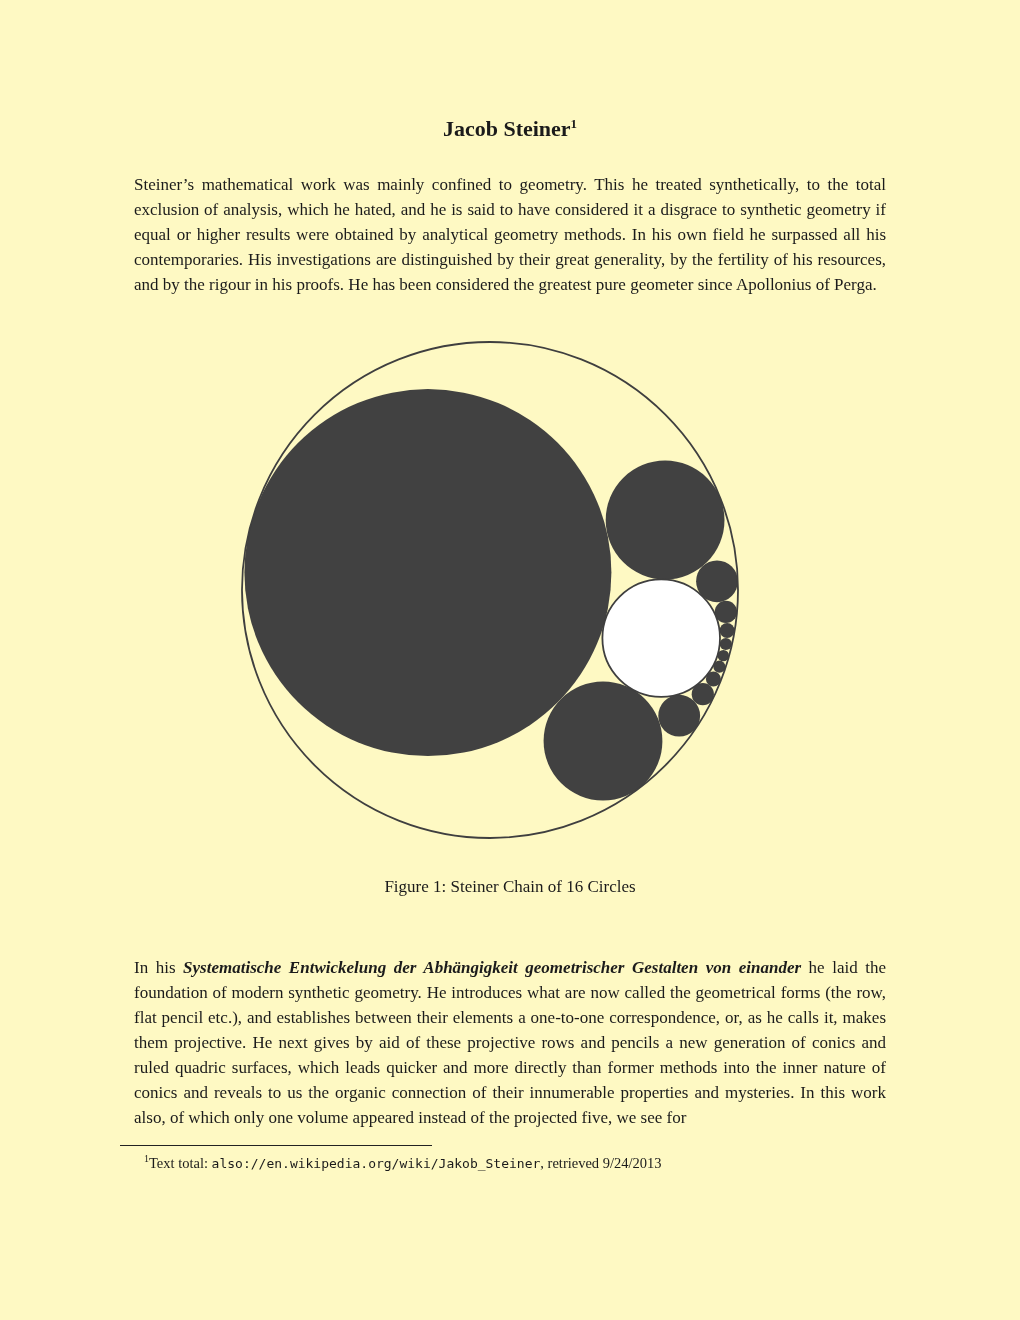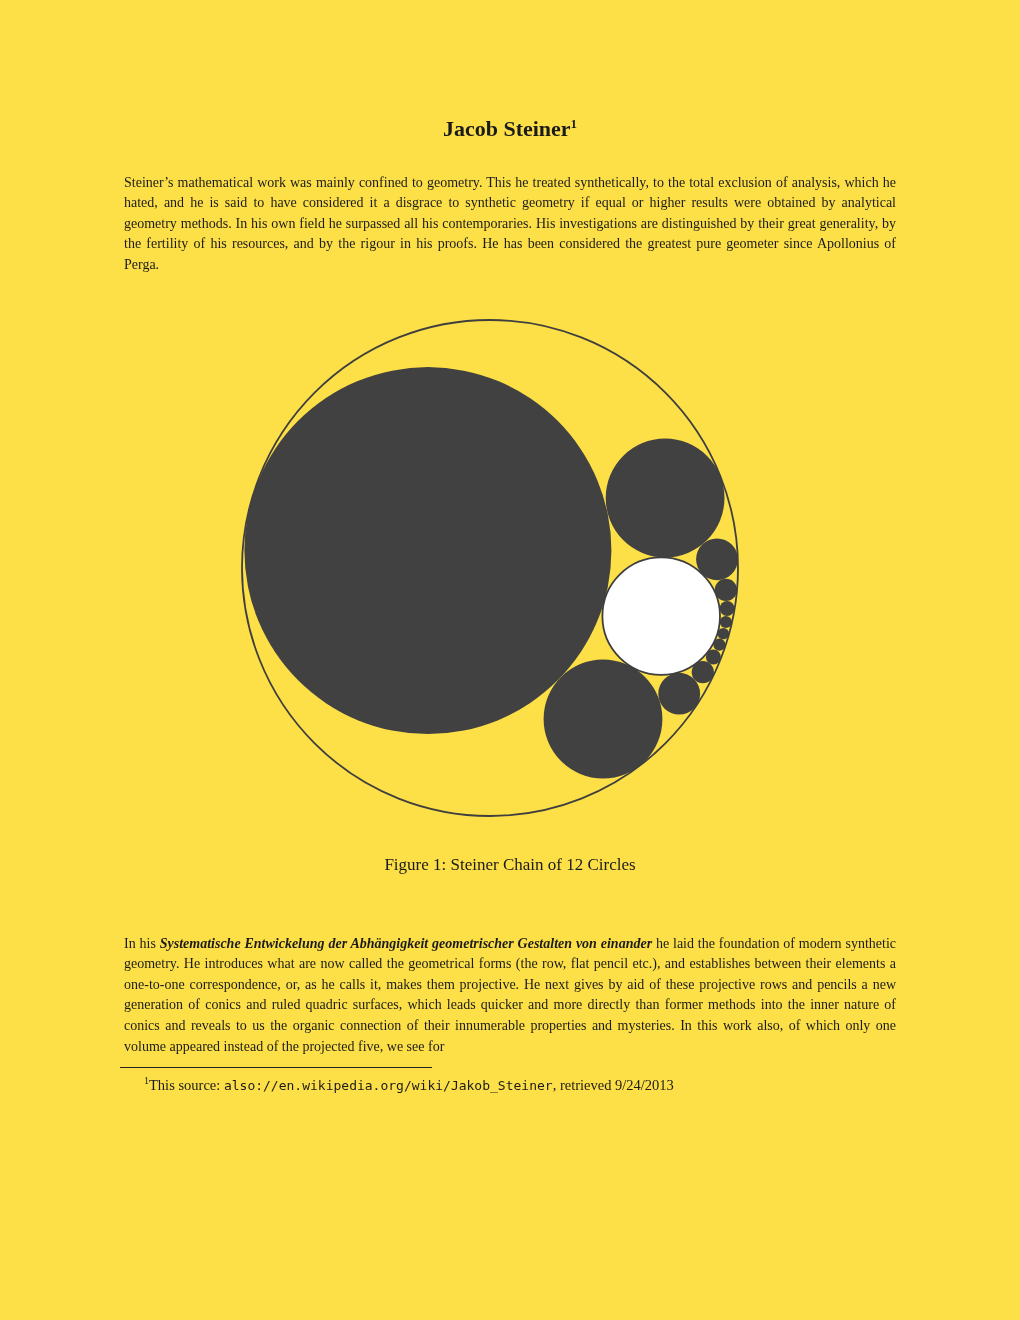--- a/index.html
+++ b/index.html
@@ -1,21 +1,21 @@
 <!DOCTYPE html>
 <html><head>
 <meta charset="utf-8">
 <style>
   html, body { margin: 0; padding: 0; background: #ffffff; }
   .page {
     position: relative;
     width: 1020px;
     height: 1320px;
     margin: 0 auto;
-    background: #fde047;
+    background: #fef9c3;
     overflow: hidden;
     font-family: "Liberation Serif", "DejaVu Serif", serif;
     color: #1b1b1b;
   }
   .content {
     position: absolute;
     left: 120px;
     top: 0;
     width: 780px;
   }
@@ -24,22 +24,22 @@
     padding-top: 116px;
     text-align: center;
     font-size: 22px;
     font-weight: bold;
     line-height: 1.2;
   }
   .doc-title sup {
     font-size: 13px;
   }
   .body-par {
-    margin: 4px;
-    font-size: 14px;
+    margin: 14px;
+    font-size: 17px;
     line-height: 1.47;
     text-align: justify;
     text-justify: inter-word;
   }
   .par-1 { margin-top: 30px; }
   .par-2 { margin-top: 58px; }
   .figure-wrap {
     margin-top: 40px;
     height: 504px;
   }
@@ -97,23 +97,23 @@
           <circle cx="719.4" cy="688.7" r="6.1" fill="#414141"></circle>
           <circle cx="713.4" cy="701" r="7.5" fill="#414141"></circle>
           <circle cx="702.8" cy="716.2" r="11.1" fill="#414141"></circle>
           <circle cx="679.2" cy="737.7" r="20.9" fill="#414141"></circle>
           <circle cx="603" cy="763" r="59.4" fill="#414141"></circle>
           <circle cx="661.2" cy="660.1" r="58.8" fill="#ffffff" stroke="#3f3f3f" stroke-width="1.8"></circle>
           <circle cx="490" cy="612" r="248" fill="none" stroke="#3f3f3f" stroke-width="1.8"></circle>
         </svg>
     </div>
 
-    <p class="figure-caption">Figure 1: Steiner Chain of 12 Circles</p>
+    <p class="figure-caption">Figure 1: Steiner Chain of 16 Circles</p>
 
     <p class="body-par par-2"><span>In his </span><em class="lang-de">Systematische Entwickelung der Abhängigkeit geometrischer Gestalten von einander</em><span> he laid the foundation of modern synthetic geometry. He introduces what are now called the geometrical forms (the row, flat pencil etc.), and establishes between their elements a one-to-one correspondence, or, as he calls it, makes them projective. He next gives by aid of these projective rows and pencils a new generation of conics and ruled quadric surfaces, which leads quicker and more directly than former methods into the inner nature of conics and reveals to us the organic connection of their innumerable properties and mysteries. In this work also, of which only one volume appeared instead of the projected five, we see for</span></p>
 
     <div class="footnote-area">
       <hr class="footnote-rule">
-      <p class="footnote-text"><sup>1</sup><span>This source: </span><span class="tt-url">also://en.wikipedia.org/wiki/Jakob_Steiner</span><span>, retrieved 9/24/2013</span></p>
+      <p class="footnote-text"><sup>1</sup><span>Text total: </span><span class="tt-url">also://en.wikipedia.org/wiki/Jakob_Steiner</span><span>, retrieved 9/24/2013</span></p>
     </div>
 
   </div>
 </div>
 
 </body></html>

